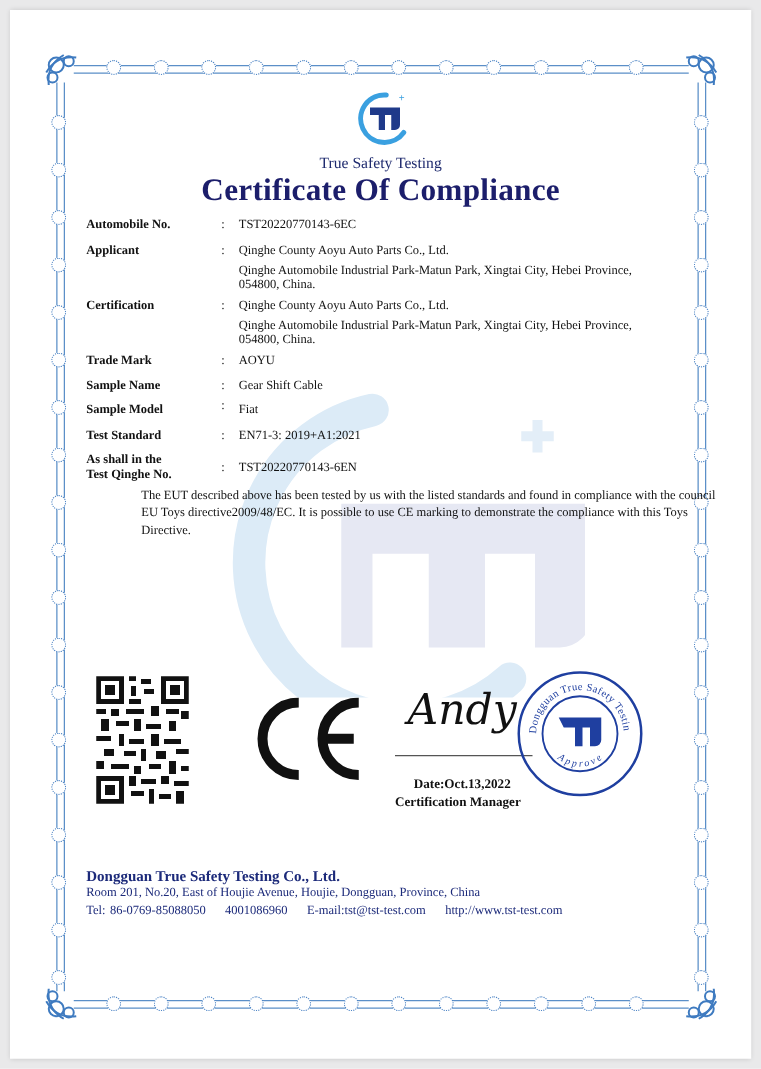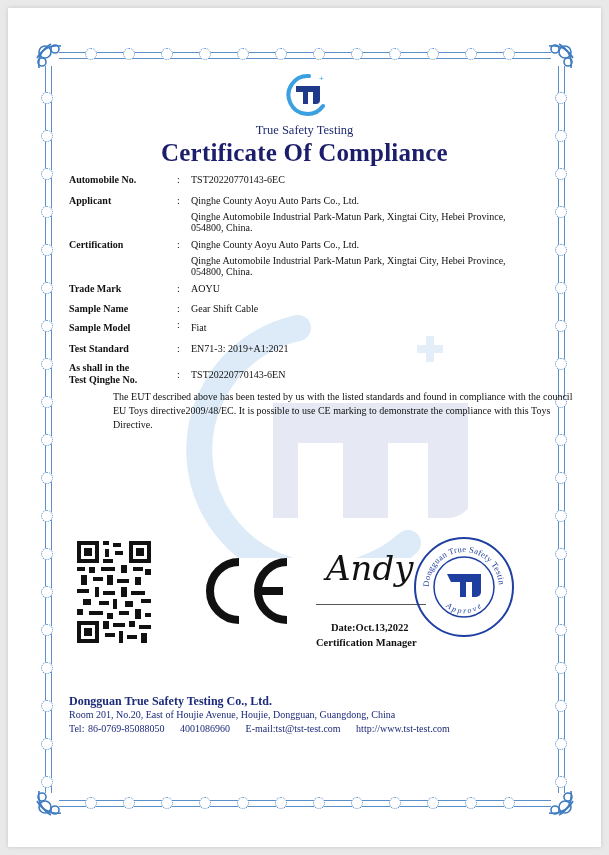--- a/index.html
+++ b/index.html
@@ -281,19 +281,19 @@
     <path id="ringBot" d="M26 62 A28 28 0 0 0 76 62"></path>
   </defs>
   <circle cx="51" cy="51" r="49" fill="none" stroke="#1f3fa0" stroke-width="2"></circle>
   <circle cx="51" cy="51" r="30" fill="none" stroke="#1f3fa0" stroke-width="1.5"></circle>
   <text font-size="8.5" fill="#1f3fa0" font-family="Liberation Serif, serif" letter-spacing="0.3"><textPath href="#ringTop" startOffset="0">Dongguan True Safety Testing Co., Ltd.</textPath></text>
   <text font-size="8" fill="#1f3fa0" font-family="Liberation Serif, serif" font-style="italic" letter-spacing="2"><textPath href="#ringBot" startOffset="18%">Approve</textPath></text>
   <path d="M34 38 h34 v18 a5 5 0 0 1 -5 5 h-4 v-15 h-6 v15 h-6 v-15 h-9 z" fill="#1f3fa0"></path>
 </svg>
 
 <div class="footer-company">Dongguan True Safety Testing Co., Ltd.</div>
-<div class="footer-addr">Room 201, No.20, East of Houjie Avenue, Houjie, Dongguan, Guangdong, China</div>
+<div class="footer-addr">Room 201, No.20, East of Houjie Avenue, Houjie, Dongguan, Province, China</div>
 <div class="footer-contact">
   <span>Tel: 86-0769-85088050</span>
   <span>4001086960</span>
   <span>E-mail:tst@tst-test.com</span>
   <span>http://www.tst-test.com</span>
 </div>
 
 </body></html>

